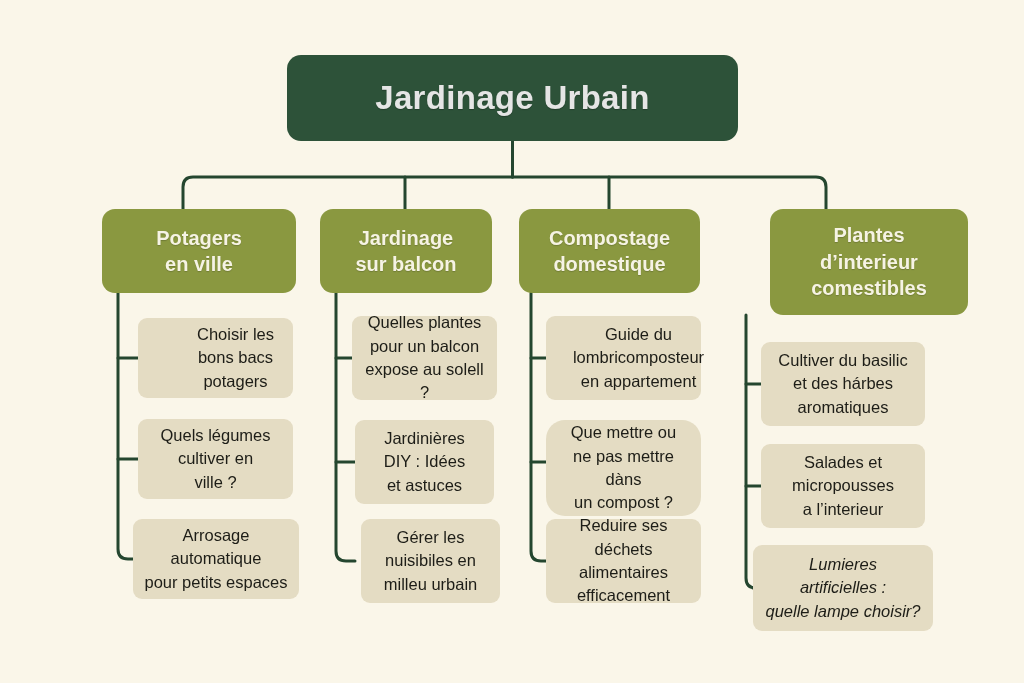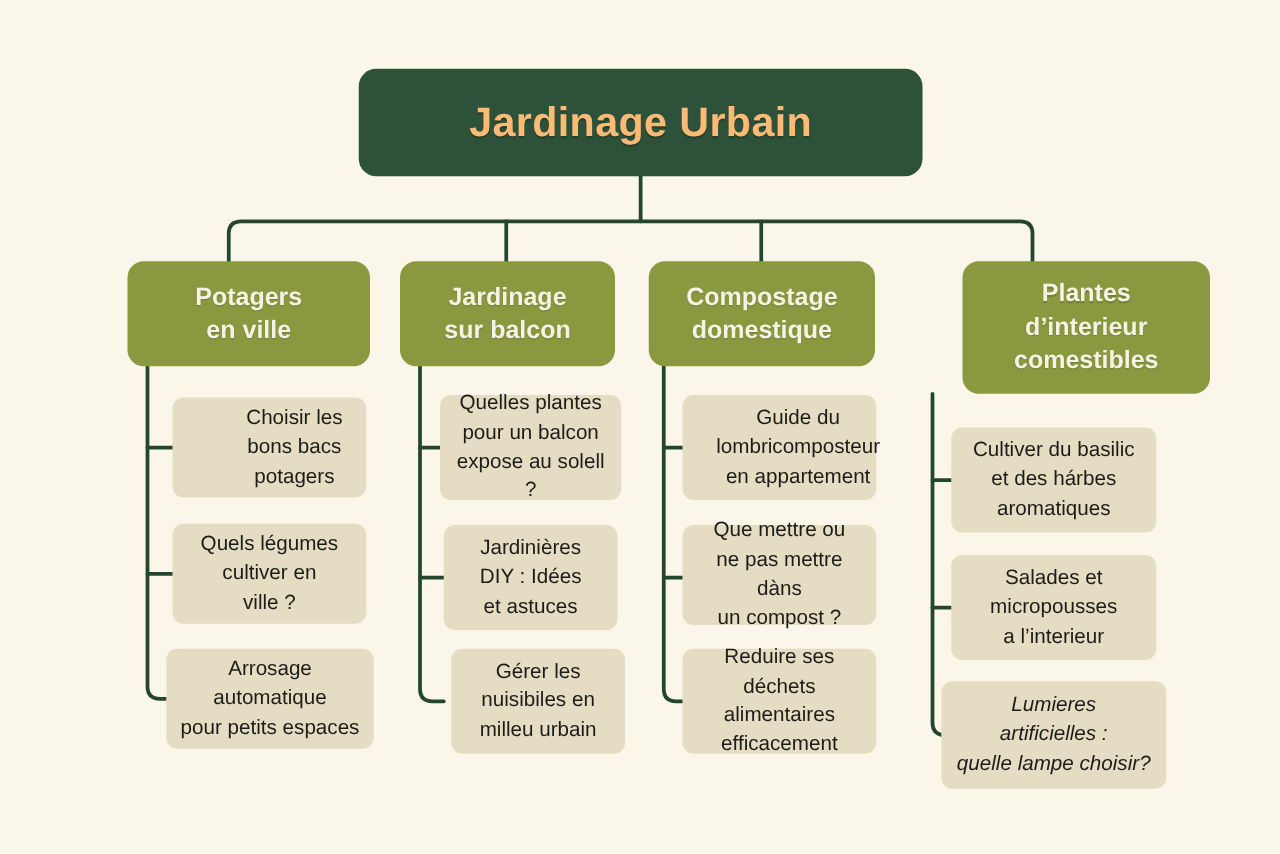--- a/index.html
+++ b/index.html
@@ -37,21 +37,21 @@
     white-space: pre-line;
   }
 
   
   .root-node {
     left: 287px;
     top: 55px;
     width: 451px;
     height: 86px;
     background: #2d5239;
-    color: #fdba74;
+    color: #e5e5e5;
     font-size: 33px;
     font-weight: bold;
     letter-spacing: 0.3px;
     border-radius: 14px;
     text-shadow: 0 1px 1px rgba(0,0,0,0.25);
   }
 
   
   .cat-node {
     background: #8a9840;
@@ -79,21 +79,21 @@
 
   .c0-l0 { left: 138px; top: 318px; width: 155px; height: 80px; padding-left: 48px; }
   .c0-l1 { left: 138px; top: 419px; width: 155px; height: 80px; }
   .c0-l2 { left: 133px; top: 519px; width: 166px; height: 80px; }
 
   .c1-l0 { left: 352px; top: 316px; width: 145px; height: 84px; }
   .c1-l1 { left: 355px; top: 420px; width: 139px; height: 84px; }
   .c1-l2 { left: 361px; top: 519px; width: 139px; height: 84px; }
 
   .c2-l0 { left: 546px; top: 316px; width: 155px; height: 84px; padding-left: 38px; }
-  .c2-l1 { left: 546px; top: 420px; width: 155px; height: 80px; }
+  .c2-l1 { left: 546px; top: 420px; width: 155px; height: 96px; border-radius: 19px; }
   .c2-l2 { left: 546px; top: 519px; width: 155px; height: 84px; }
 
   .c3-l0 { left: 761px; top: 342px; width: 164px; height: 84px; }
   .c3-l1 { left: 761px; top: 444px; width: 164px; height: 84px; }
   .c3-l2 { left: 753px; top: 545px; width: 180px; height: 86px; font-style: italic; }
 </style>
 </head>
 <body>
 
 <div id="canvas">

